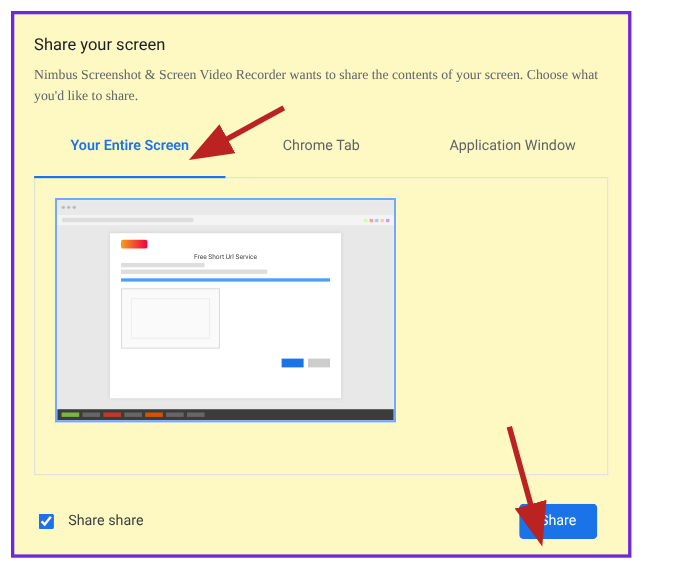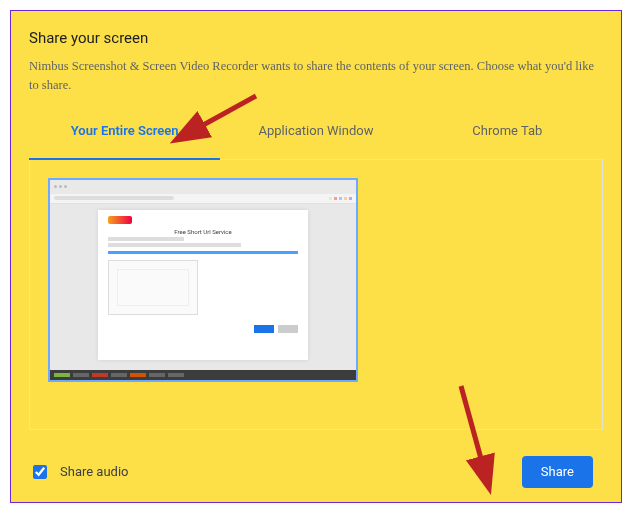--- a/index.html
+++ b/index.html
@@ -6,24 +6,24 @@
   body {
     margin: 0;
     padding: 10px;
     font-family: Roboto, "Segoe UI", Arial, sans-serif;
     font-size: 13px;
     color: #5f6368;
     background: #fff;
     width: 630px;
   }
   .dialog {
-    width: 612px;
-    border: 1px solid #6d28d9;
+    width: 564px;
+    border: 3px solid #6d28d9;
     padding: 18px 18px 14px 18px;
-    background: #fde047;
+    background: #fef9c3;
     position: relative;
   }
   .title {
     font-size: 15px;
     color: #202124;
     margin-bottom: 10px;
   }
   .subtitle {
     font-size: 12.5px;
     line-height: 1.5;
@@ -141,22 +141,22 @@
 </head>
 <body>
 
 <div class="dialog">
 
   <div class="title">Share your screen</div>
   <div class="subtitle">Nimbus Screenshot &amp; Screen Video Recorder wants to share the contents of your screen. Choose what you'd like to share.</div>
 
   <div class="tabs">
     <div class="tab active">Your Entire Screen</div>
+    <div class="tab">Chrome Tab</div>
     <div class="tab">Application Window</div>
-    <div class="tab">Chrome Tab</div>
   </div>
 
   <div class="panel">
     <div class="thumb">
       <div class="chrome-bar">
         <div class="dot"></div>
           <div class="dot"></div>
           <div class="dot"></div>
       </div>
       <div class="addr-bar">
@@ -190,21 +190,21 @@
           <span class="o"></span>
           <span></span>
           <span></span>
       </div>
     </div>
   </div>
 
   <div class="footer">
     <label class="chk">
       <input type="checkbox" checked="" style="">
-      <span>Share audio</span>
+      <span>Share share</span>
     </label>
     <div class="spacer"></div>
     <button class="btn btn-primary">Share</button>
   </div>
 
   <div class="arrow" style="left:175px; top:80px;">
     <svg width="80" height="50">
       <defs>
         <marker id="ah1" markerWidth="10" markerHeight="10" refX="2" refY="3" orient="auto">
           <path d="M0,0 L0,6 L8,3 z" fill="#b22"></path>

